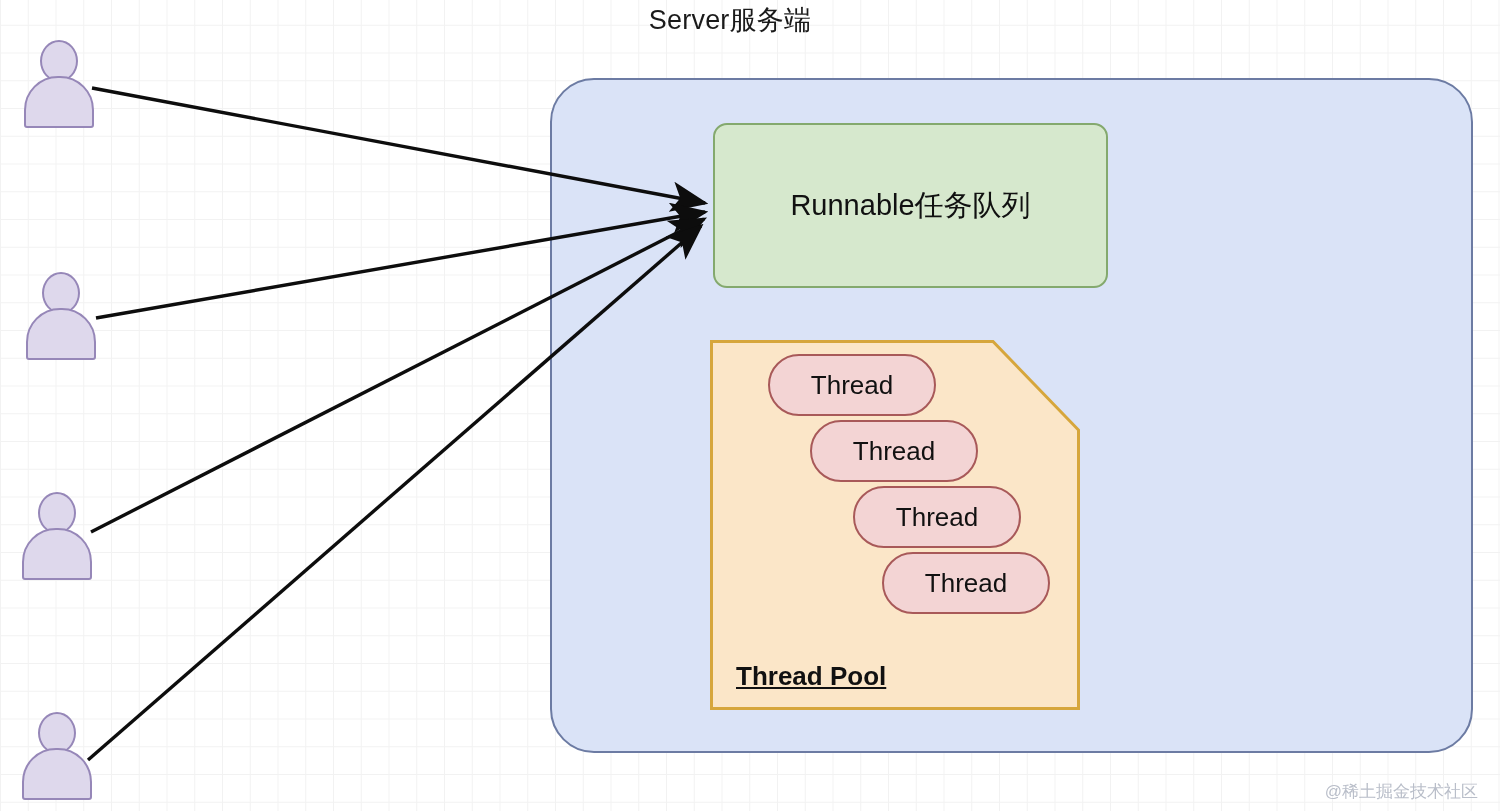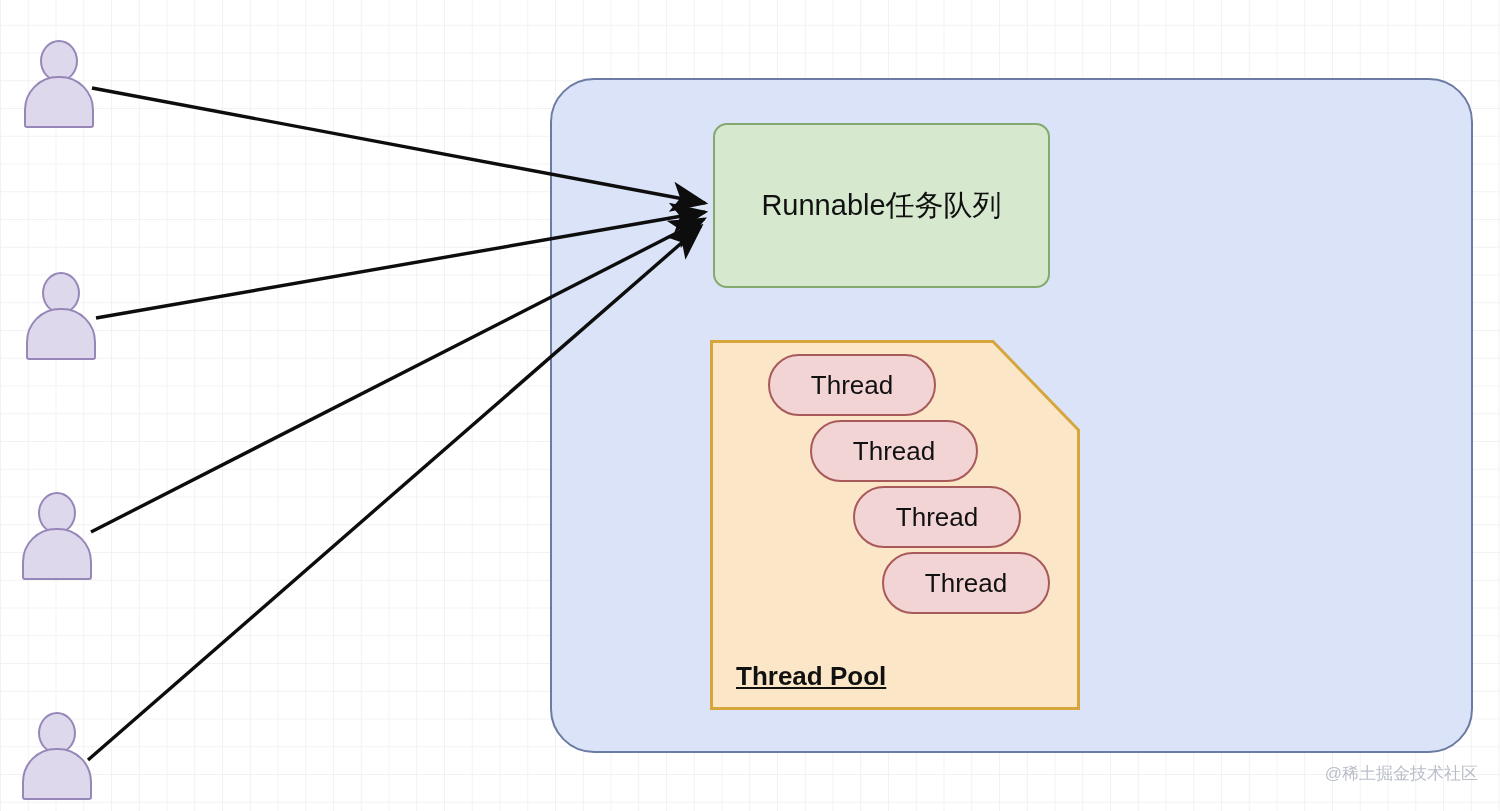--- a/index.html
+++ b/index.html
@@ -55,21 +55,21 @@
     border: 2px solid #6c7ba3;
     border-radius: 44px;
     box-sizing: border-box;
   }
 
   
   #queue-box {
     position: absolute;
     left: 713px;
     top: 123px;
-    width: 337px;
+    width: 395px;
     height: 165px;
     background: #d6e8cd;
     border: 2px solid #84a96e;
     border-radius: 14px;
     box-sizing: border-box;
     display: flex;
     align-items: center;
     justify-content: center;
   }
   #queue-label {
@@ -161,32 +161,33 @@
     width: 1500px;
     height: 811px;
     pointer-events: none;
     z-index: 30;
   }
 
   
   #watermark {
     position: absolute;
     right: 22px;
-    bottom: 26px;
+    bottom: 8px;
     font-size: 17px;
     color: #b9bec9;
     white-space: nowrap;
     z-index: 40;
   }
 </style>
 </head>
 <body>
 
 <div id="canvas">
 
+  <div id="title">Server服务端</div>
 
   <div id="server-box"></div>
 
   <div id="queue-box">
     <span id="queue-label">Runnable任务队列</span>
   </div>
 
   <div id="pool-wrap">
     <svg class="pool-shape" viewBox="0 0 370 370">
       <path d="M 1.5 1.5 L 283 1.5 L 368.5 90 L 368.5 368.5 L 1.5 368.5 Z" fill="#fbe6c8" stroke="#d6a63c" stroke-width="3" stroke-linejoin="miter"></path>

